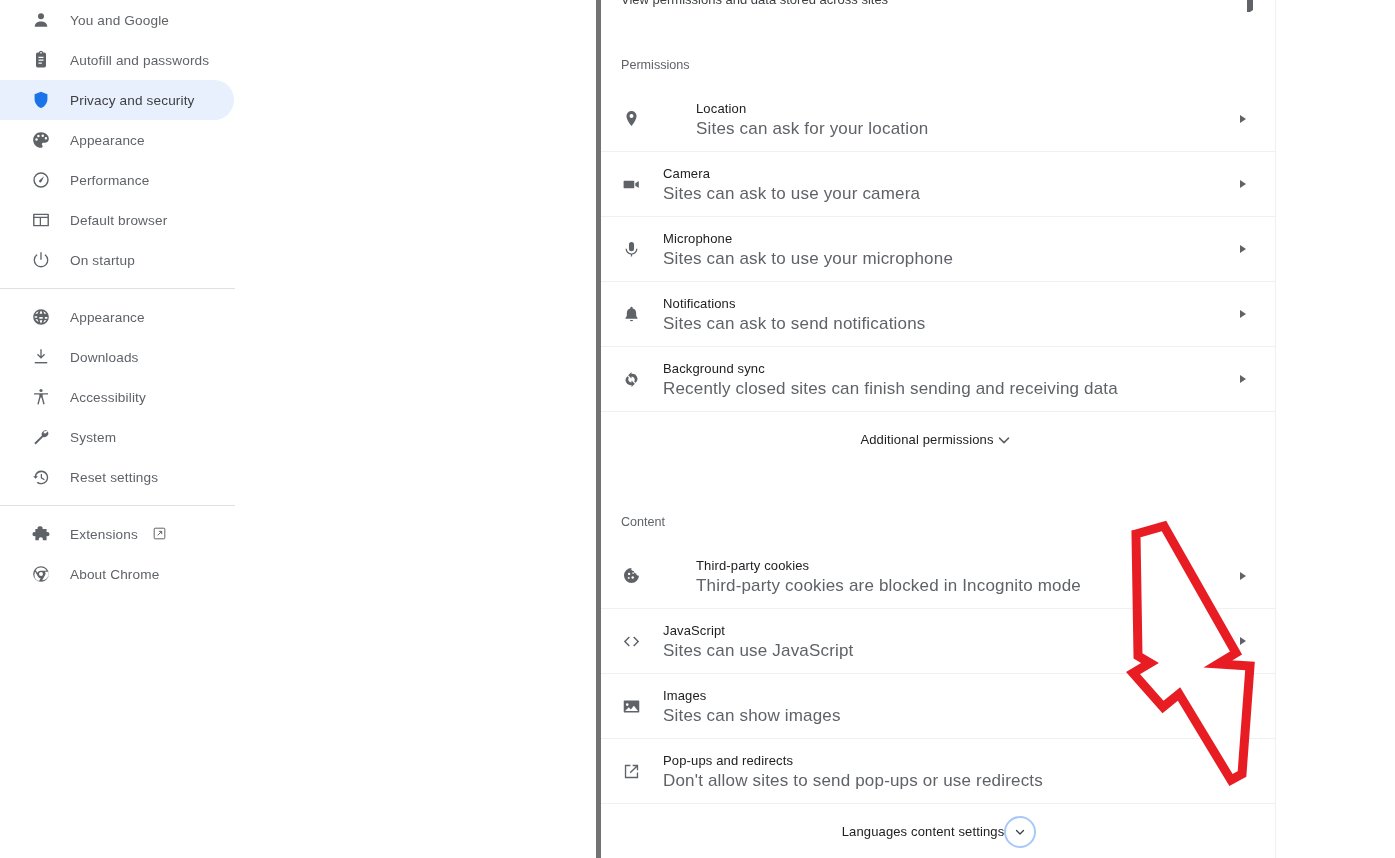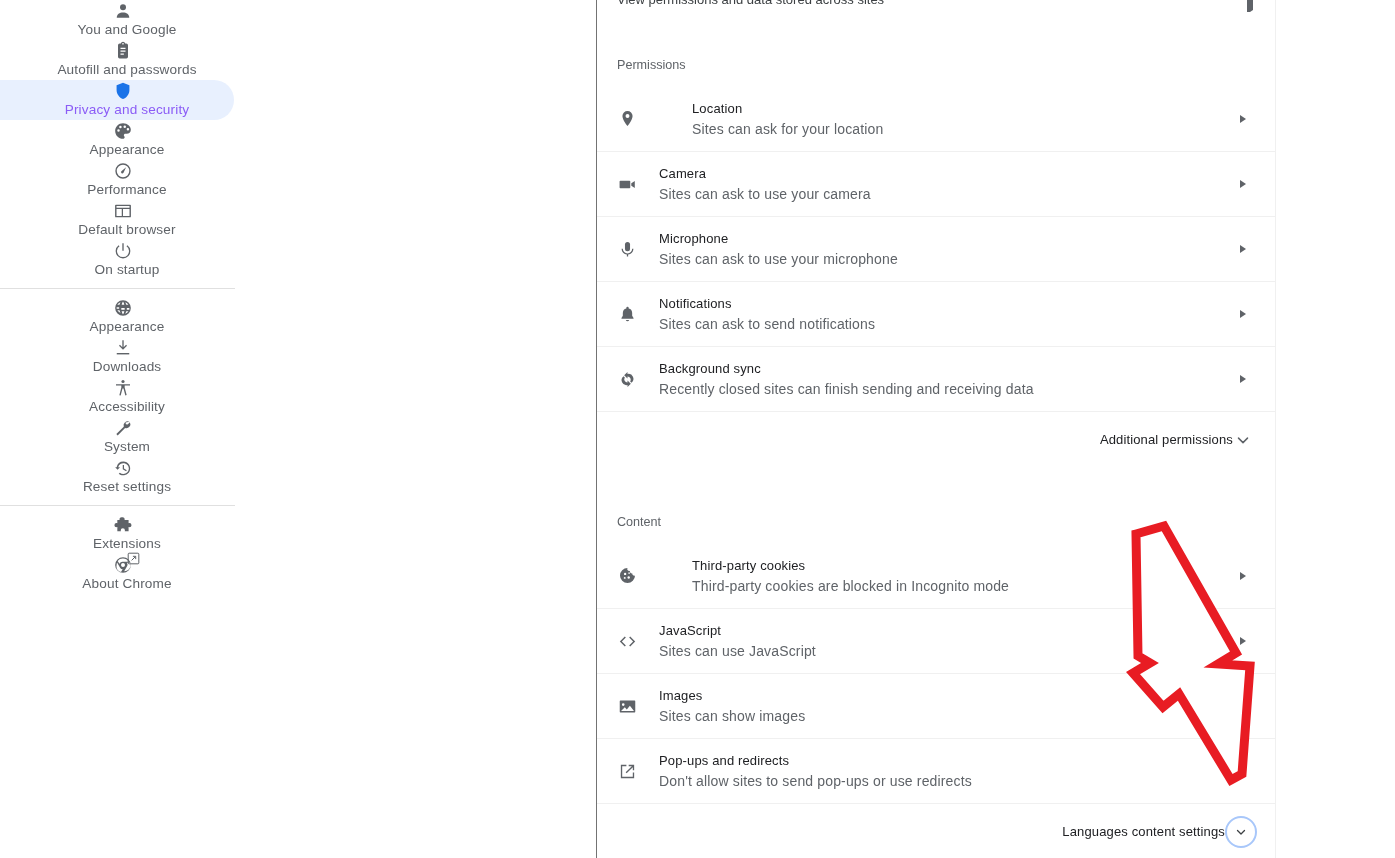--- a/index.html
+++ b/index.html
@@ -35,21 +35,20 @@
   .nav-item {
     position: relative;
     display: flex;
     align-items: center;
     height: 40px;
     margin: 0 46px 0 0;
     padding-left: 20px;
     border-radius: 0 20px 20px 0;
     cursor: pointer;
     color: #5f6368;
-    flex-direction: column;
   }
   .nav-item.active {
     background: #e8f0fe;
     color: #1a73e8;
   }
   .nav-icon {
     width: 22px;
     height: 22px;
     margin-left: 10px;
     margin-right: 18px;
@@ -60,21 +59,21 @@
   }
   .nav-icon svg { width: 20px; height: 20px; display: block; }
   .nav-item .nav-icon svg { fill: #5f6368; }
   .nav-item.active .nav-icon svg { fill: #1a73e8; }
 
   .nav-label {
     font-size: 13.6px;
     letter-spacing: 0.0107em;
     white-space: nowrap;
   }
-  .nav-item.active .nav-label { color: #8b5cf6; font-weight: 500; }
+  .nav-item.active .nav-label { color: #404040; font-weight: 500; }
 
   .nav-ext-icon {
     width: 16px; height: 16px;
     margin-left: 14px;
     display: inline-flex;
   }
   .nav-ext-icon svg { width: 15px; height: 15px; fill: none; stroke: #5f6368; stroke-width: 1.6; }
 
   .nav-divider {
     height: 1px;
@@ -82,21 +81,21 @@
     margin: 8px 45px 8px 0;
   }
 
   
   .content-area {
     position: absolute;
     left: 596px; top: 0;
     width: 680px;
     height: 858px;
     background: #ffffff;
-    border-left: 1px solid #737373;
+    border-left: 5px solid #737373;
     border-right: 1px solid #f0f0f0;
   }
 
   .partial-row {
     height: 12px;
     overflow: hidden;
     position: relative;
   }
   .partial-row .pr-text {
     position: absolute;
@@ -144,42 +143,42 @@
   .row-icon svg { width: 19px; height: 19px; display: block; fill: #5f6368; }
 
   .row-text { flex: 1 1 auto; min-width: 0; }
   .row-title {
     font-size: 13px;
     color: #202124;
     line-height: 20px;
     letter-spacing: 0.0107em;
   }
   .row-sub {
-    font-size: 14px;
+    font-size: 17px;
     color: #5f6368;
     line-height: 20px;
     letter-spacing: 0.0107em;
   }
 
   .row-arrow { flex: 0 0 20px; display: flex; align-items: center; justify-content: center; }
   .arrow-right {
     width: 0; height: 0;
     border-left: 6px solid #5f6368;
     border-top: 4.5px solid transparent;
     border-bottom: 4.5px solid transparent;
   }
 
   .expand-row {
     display: flex;
     align-items: center;
     height: 56px;
     border-top: 1px solid #f0f0f0;
     padding: 0 22px 0 20px;
     cursor: pointer;
-    justify-content: flex-end;
+    justify-content: center;
   }
   .expand-label {
     font-size: 13px;
     color: #202124;
     letter-spacing: 0.0107em;
   }
   .chev-down {
     width: 20px; height: 20px;
     display: flex; align-items: center; justify-content: center;
   }

